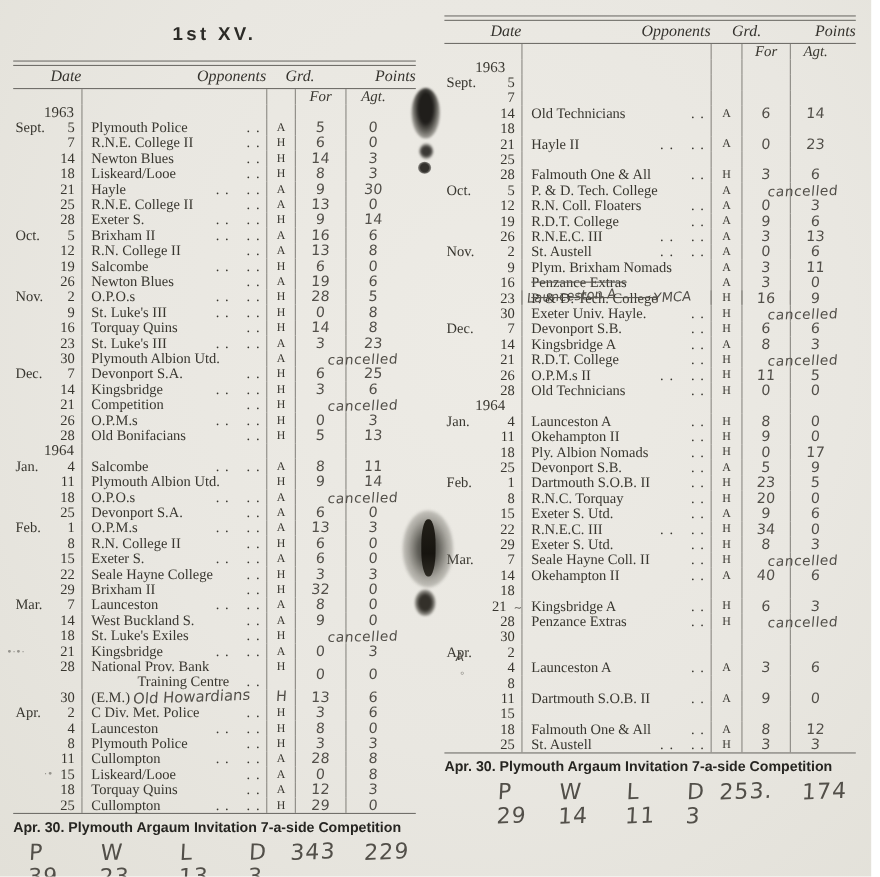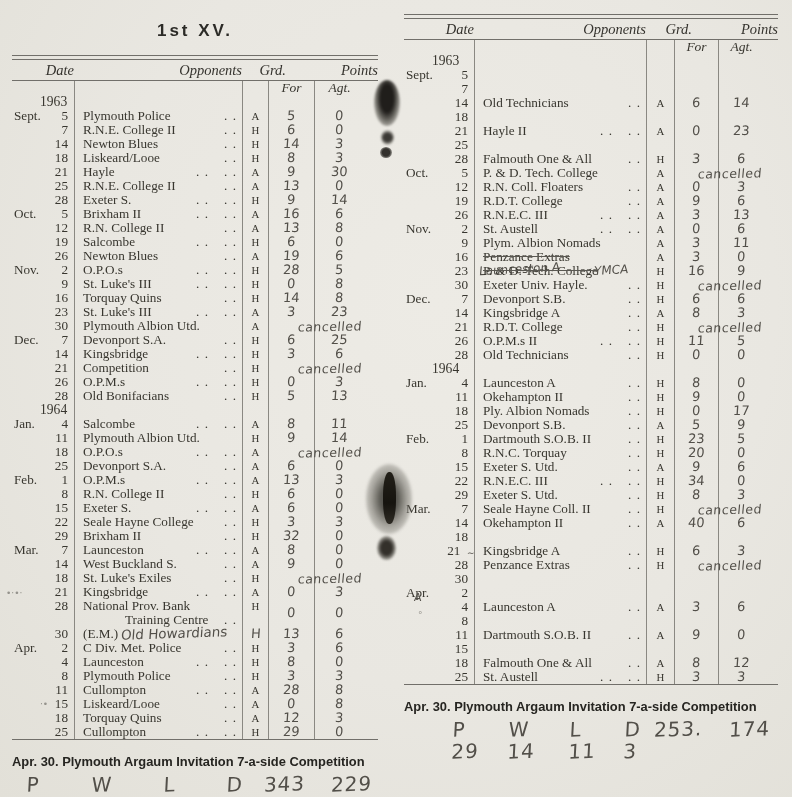--- a/index.html
+++ b/index.html
@@ -36,21 +36,21 @@
   .subhead{font-style:italic;font-size:13.5px;}
   .hw{font-family:"DejaVu Sans",sans-serif;color:#524f49;display:inline-block;
     transform:skewX(-4deg);font-size:13px;line-height:13px;}
   .cancel{position:absolute;right:0;width:96px;text-align:center;top:1px;
     font-size:12.5px;letter-spacing:.5px;transform:rotate(-1deg) skewX(-6deg);}
   .strike{text-decoration:line-through;text-decoration-color:#5a5852;}
   .hw-corr{margin-left:-4px;font-size:12px;transform:rotate(-3deg) skewX(-8deg);position:relative;top:-1px;}
   .hw-opp{margin-left:3px;font-size:13.5px;transform:rotate(-2deg) skewX(-6deg);}
   .hw-above{position:absolute;top:-9px;left:10px;font-size:11px;}
   .annot{font-size:9px;position:relative;top:3px;left:1px;}
-  .footer{margin-top:14px;font-family:"Liberation Sans",sans-serif;font-weight:bold;
+  .footer{margin-top:4px;font-family:"Liberation Sans",sans-serif;font-weight:bold;
     font-size:12.9px;color:#262521;white-space:nowrap;letter-spacing:0;}
   .summary{display:flex;align-items:baseline;margin-top:4px;font-size:20px;}
   .summary .hw{font-size:20px;line-height:22px;transform:rotate(-2deg) skewX(-5deg);letter-spacing:1px;}
   .p0 .summary{padding:0 6px 0 14px;}
   .p1 .summary{padding:0 8px 0 48px;}
   .rec{display:flex;gap:17px;}
   .tot{margin-left:auto;display:flex;gap:26px;}
   
   .blot{position:absolute;border-radius:50%;}
   .b1{left:374px;top:80px;width:26px;height:46px;filter:blur(1px);
@@ -852,21 +852,21 @@
           <div class="cell c-grd">A</div>
           <div class="cell c-for"><div class="hw">0</div></div>
           <div class="cell c-agt"><div class="hw">6</div></div>
         </div>
         <div class="row">
           <div class="cell c-date">
             <div class="month"></div>
             <div class="day">9</div>
           </div>
           <div class="cell c-opp">
-            <div class="oname">Plym. Albion Nomads</div>
+            <div class="oname">Plym. Brixham Nomads</div>
           </div>
           <div class="cell c-grd">A</div>
           <div class="cell c-for"><div class="hw">3</div></div>
           <div class="cell c-agt"><div class="hw">11</div></div>
         </div>
         <div class="row">
           <div class="cell c-date">
             <div class="month"></div>
             <div class="day">16</div>
           </div>

